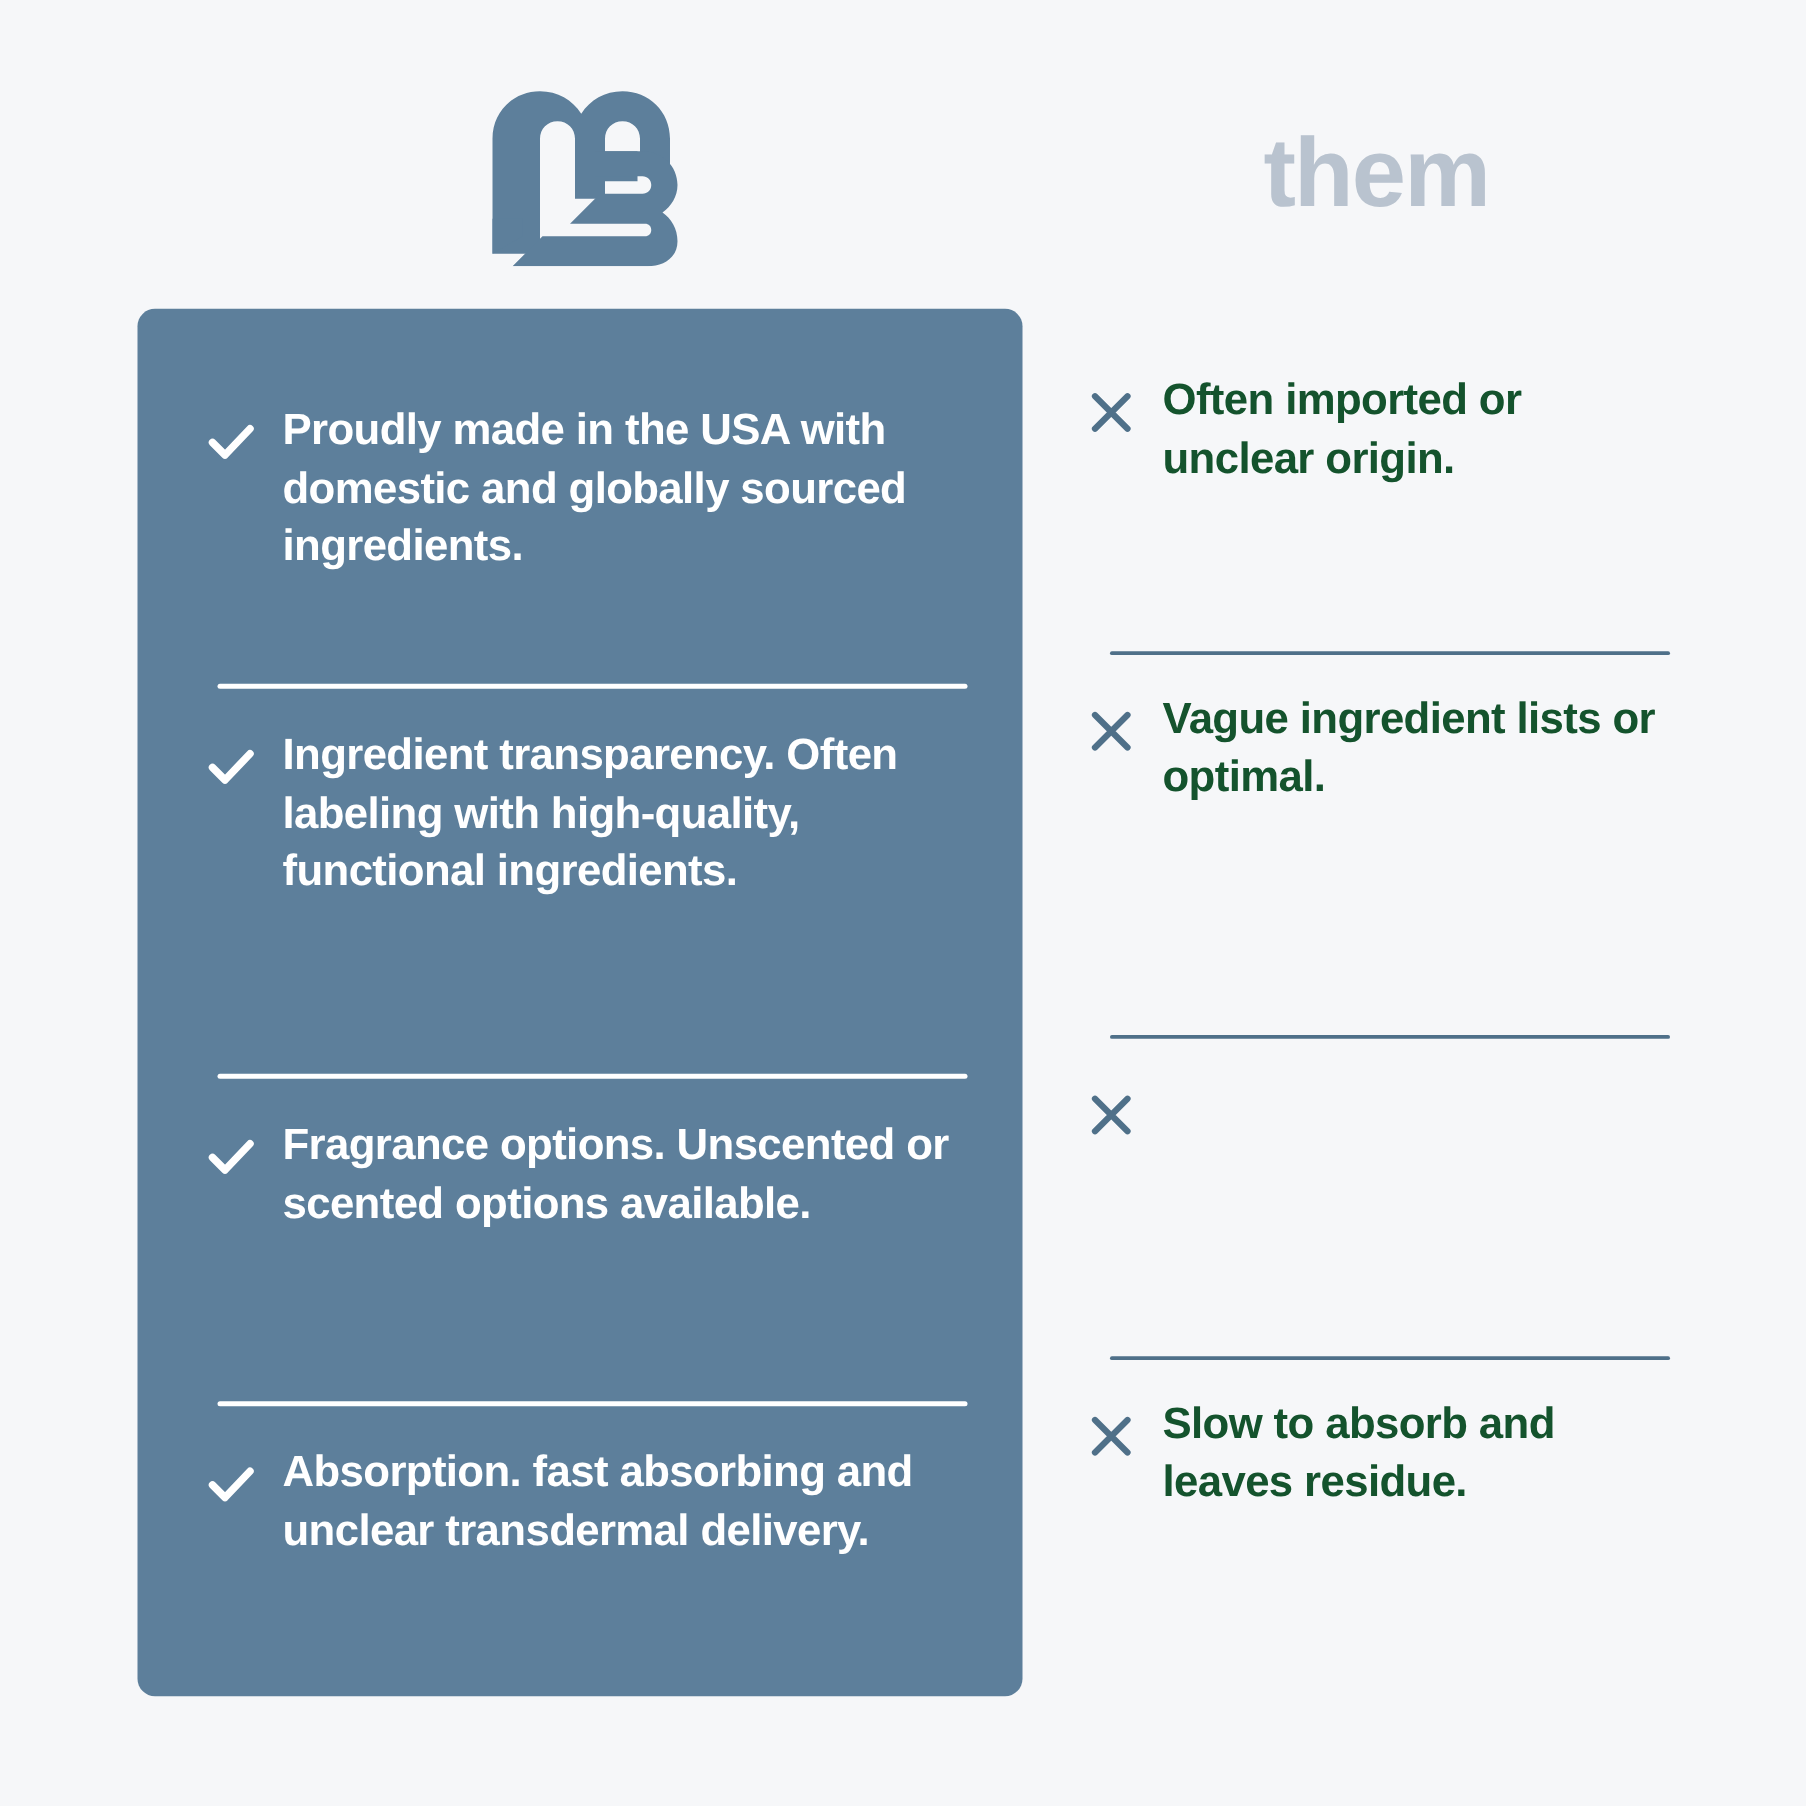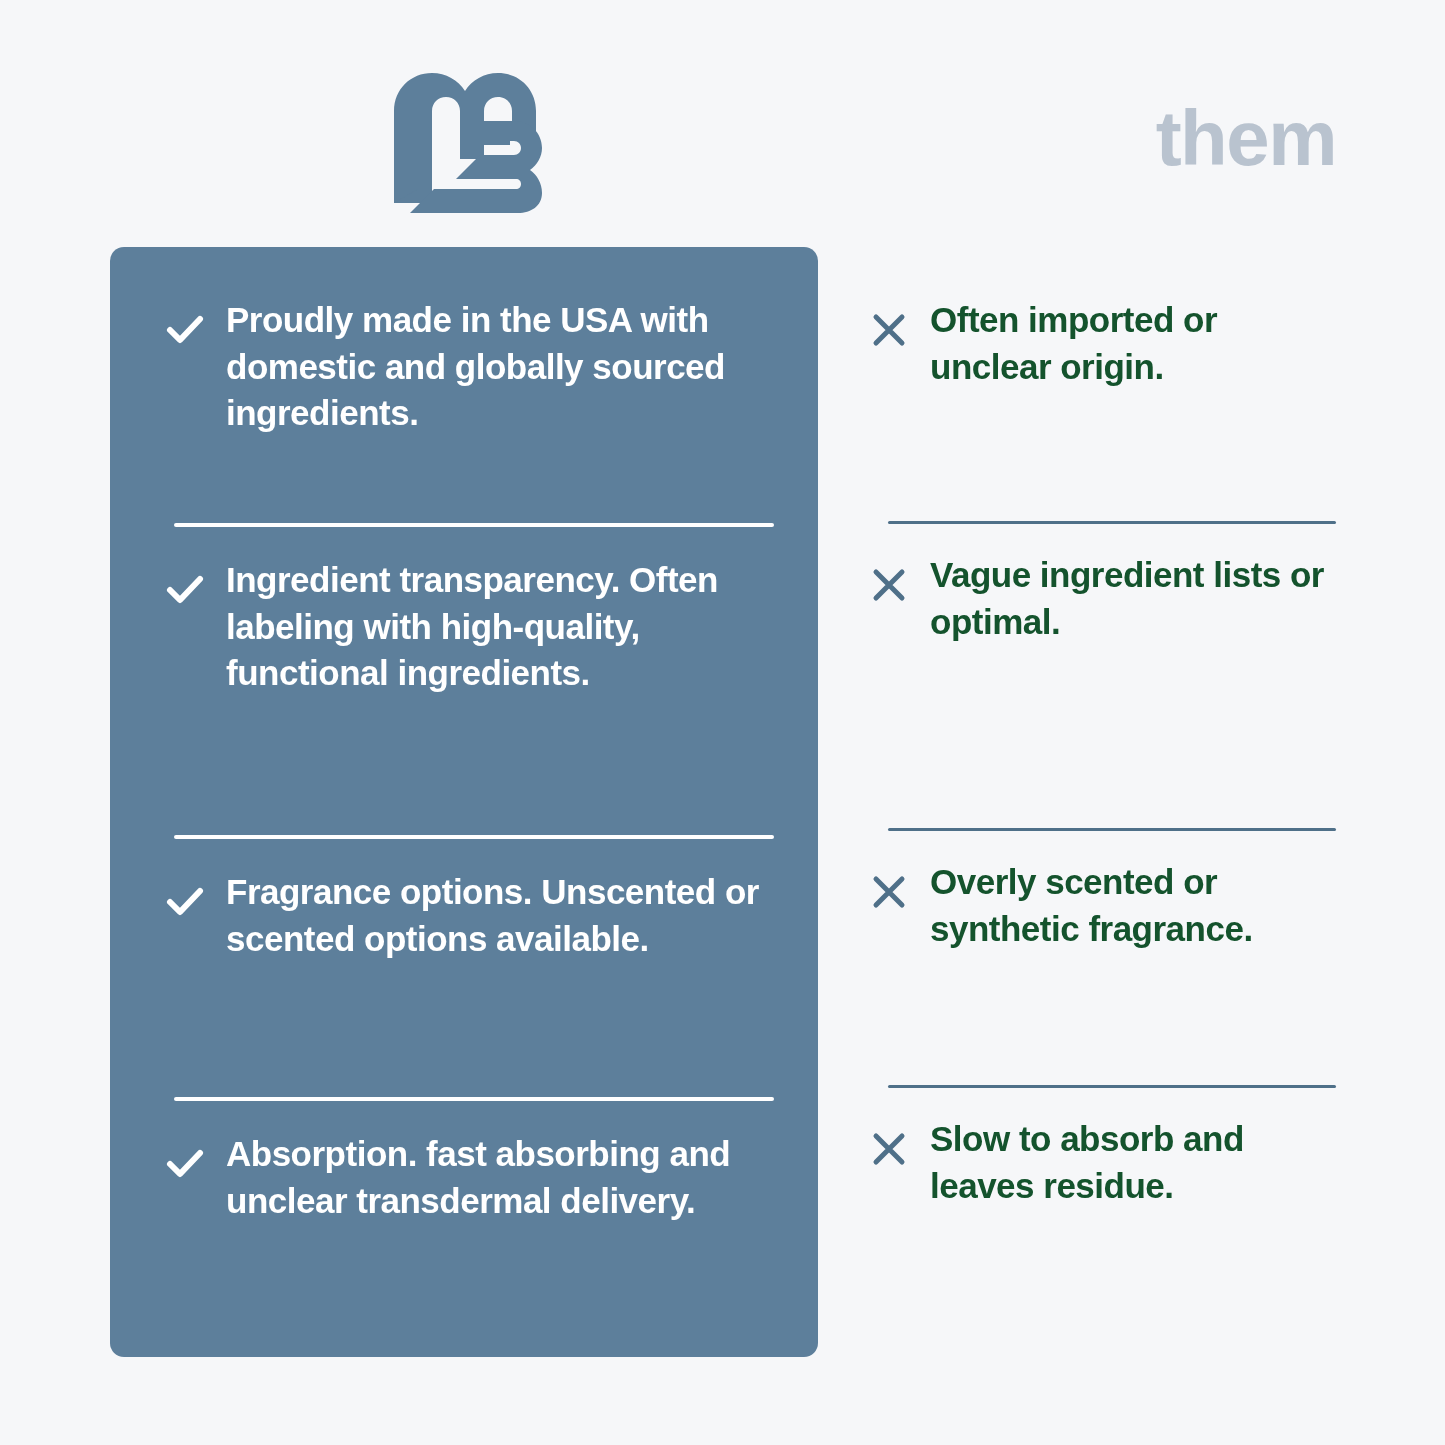--- a/index.html
+++ b/index.html
@@ -42,21 +42,21 @@
   .logo-svg { display: block; }
 
   .them-wrap {
     position: absolute;
     left: 866px;
     top: 55px;
     width: 470px;
     height: 165px;
     display: flex;
     align-items: center;
-    justify-content: flex-end;
+    justify-content: center;
   }
 
   .them-title {
     font-size: 78px;
     font-weight: bold;
     letter-spacing: -1.5px;
     color: #b9c3cf;
     line-height: 1;
   }
 
@@ -125,21 +125,21 @@
     width: 600px;
   }
   .divider-them {
     background: #4f7089;
     height: 3px;
     margin: 28px 0 28px 22px;
     width: 448px;
   }
 
   
-  .us-r1 { min-height: 196px; }
+  .us-r1 { min-height: 196px; margin-top: 24px; }
   .us-r2 { min-height: 248px; }
   .us-r3 { min-height: 198px; justify-content: center; }
   .us-r4 { min-height: 198px; }
 
   .them-r1 { min-height: 196px; }
   .them-r2 { min-height: 248px; }
   .them-r3 { min-height: 198px; }
   .them-r4 { min-height: 198px; }
 </style>
 </head>
@@ -239,21 +239,20 @@
       </div>
 
       <div class="divider divider-them"></div>
 
       <div class="row them-r3">
         <span class="icon">
           <svg viewBox="0 0 46 46" fill="none" xmlns="http://www.w3.org/2000/svg">
             <path d="M10 10 L36 36 M36 10 L10 36" stroke="#4f7089" stroke-width="5" stroke-linecap="round"></path>
           </svg>
         </span>
-        <span class="row-text them-text">Overly scented or synthetic fragrance.</span>
       </div>
 
       <div class="divider divider-them"></div>
 
       <div class="row them-r4">
         <span class="icon">
           <svg viewBox="0 0 46 46" fill="none" xmlns="http://www.w3.org/2000/svg">
             <path d="M10 10 L36 36 M36 10 L10 36" stroke="#4f7089" stroke-width="5" stroke-linecap="round"></path>
           </svg>
         </span>

